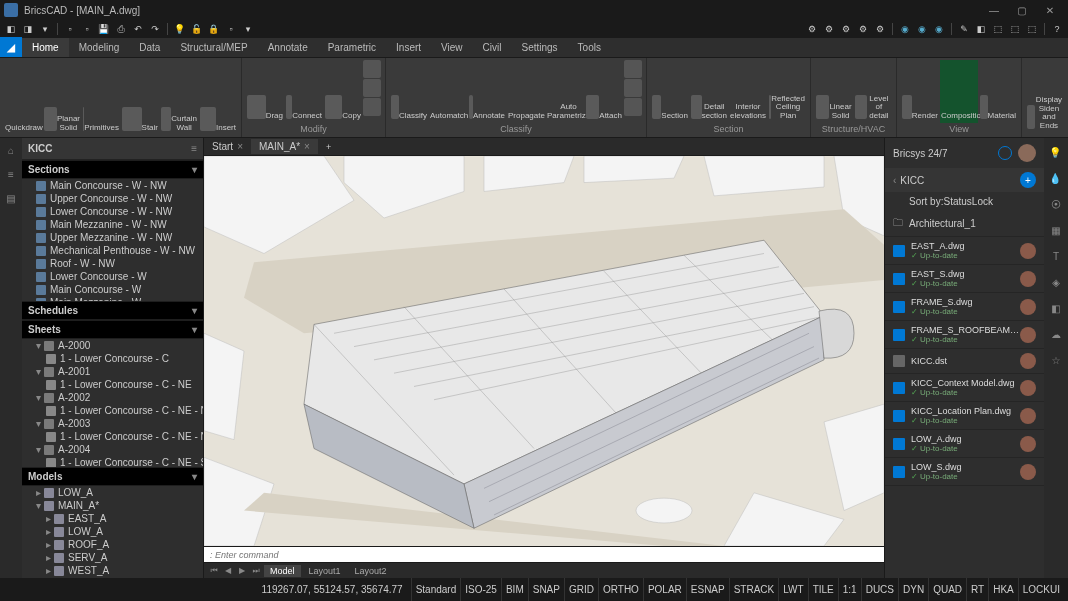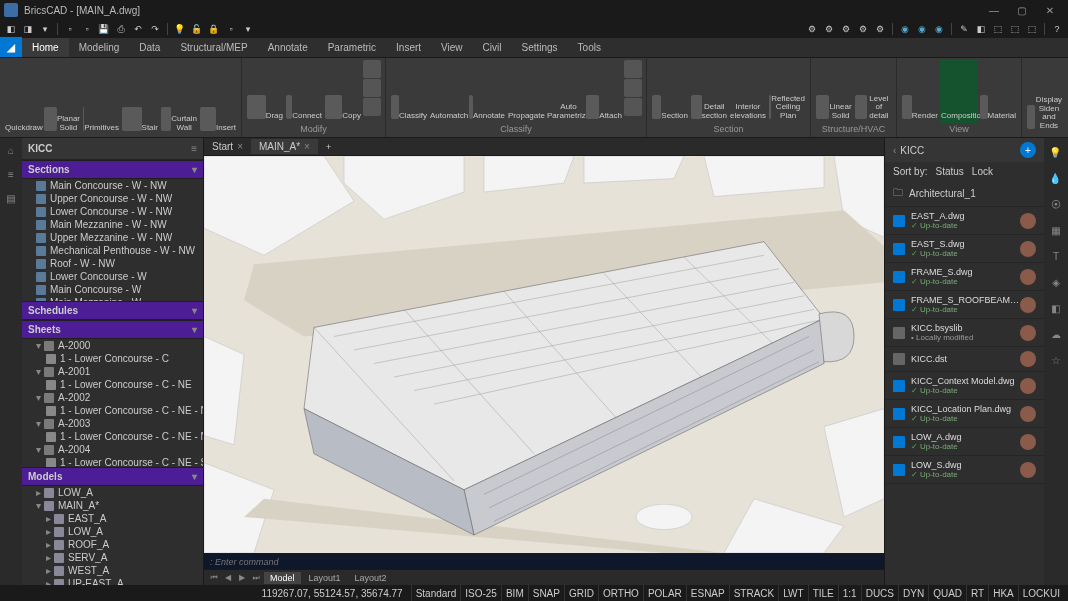--- a/index.html
+++ b/index.html
@@ -24,61 +24,61 @@
 .rbtn .tx{font-size:8px;text-align:center;line-height:1.1;color:#ccc;white-space:pre-wrap}
 .rbtn.sel{background:#14532d}
 .rsmall{display:flex;flex-direction:column;gap:1px;justify-content:flex-start}
 .rsmall .si{width:18px;height:18px;background:#555;border-radius:2px}
 .main{flex:1;display:flex;min-height:0}
 .leftcol{width:22px;background:#2a2a2a;display:flex;flex-direction:column;align-items:center;padding-top:4px;gap:8px}
 .leftcol .li{width:16px;height:16px;display:flex;align-items:center;justify-content:center;color:#888}
 .leftpanel{width:182px;background:#2e2e2e;display:flex;flex-direction:column;border-right:1px solid #1a1a1a}
 .panelhdr{height:22px;background:#353535;display:flex;align-items:center;padding:0 6px;font-size:11px;font-weight:600;border-bottom:1px solid #222}
 .panelhdr .grip{margin-left:auto;color:#888}
-.sectionhdr{background:#4c1d95;padding:3px 6px;font-size:10px;font-weight:600;display:flex;align-items:center;border-top:1px solid #1e1e1e;border-bottom:1px solid #1e1e1e}
+.sectionhdr{background:#000000;padding:3px 6px;font-size:10px;font-weight:600;display:flex;align-items:center;border-top:1px solid #1e1e1e;border-bottom:1px solid #1e1e1e}
 .sectionhdr .arr{margin-left:auto;color:#888}
 .treelist{overflow-y:auto;flex-shrink:0}
 .titem{display:flex;align-items:flex-end;padding:1px 20px 1px 14px;font-size:9px;color:#bbb;white-space:nowrap;overflow:hidden}
 .titem .tic{width:10px;height:10px;background:#5a7a9a;margin-right:4px;flex-shrink:0;border-radius:1px}
 .titem2{padding-left:24px}
 .center{flex:1;display:flex;flex-direction:column;min-width:0}
 .doctabs{height:18px;background:#2a2a2a;display:flex;align-items:center;border-bottom:1px solid #1a1a1a}
 .doctab{padding:2px 8px;font-size:9px;display:flex;align-items:center;gap:4px}
 .doctab.active{background:#3a3a3a}
 .doctab .x{color:#888}
 .viewport{flex:1;background:#e8e4dc;position:relative;overflow:hidden}
 .viewport svg{width:100%;height:100%}
-.cmdline{height:16px;background:#0f172a;display:flex;align-items:center;padding:0 6px;border-top:1px solid #1a1a1a}
+.cmdline{height:16px;background:#ffffff;display:flex;align-items:center;padding:0 6px;border-top:1px solid #1a1a1a}
 .cmdline input{background:transparent;border:none;outline:none;color:#888;font-style:italic;font-size:9px;width:100%}
 .layouttabs{height:16px;background:#2a2a2a;display:flex;align-items:center;padding:0 4px;gap:2px;border-top:1px solid #1a1a1a}
 .layouttabs .lt{padding:1px 6px;font-size:9px;color:#aaa}
 .layouttabs .lt.active{background:#444;color:#fff;font-weight:400}
 .layouttabs .navb{width:12px;font-size:8px;text-align:center;color:#888}
 .rightpanel{width:160px;background:#2e2e2e;display:flex;flex-direction:column;border-left:1px solid #1a1a1a}
 .rphdr{padding:6px 8px;font-size:12px;color:#ddd;display:flex;align-items:center}
 .rphdr .ref{margin-left:auto;width:14px;height:14px;border:1px solid #0078d4;border-radius:50%}
 .rphdr .av{width:18px;height:18px;border-radius:50%;background:#8a6a5a;margin-left:6px}
 .projrow{background:#353535;padding:4px 8px;display:flex;align-items:center;font-size:10px}
 .projrow .plus{margin-left:auto;width:16px;height:16px;background:#0078d4;border-radius:50%;display:flex;align-items:center;justify-content:center;color:#fff}
-.sortrow{padding:4px 8px;font-size:9px;color:#999;display:flex;gap:8px}
+.sortrow{padding:4px 24px;font-size:9px;color:#999;display:flex;}
 .folderrow{padding:4px 8px;display:flex;align-items:center;font-size:9px;gap:6px;border-bottom:1px solid #252525}
 .filelist{flex:1;overflow-y:auto}
 .filerow{padding:4px 8px;display:flex;align-items:center;border-bottom:1px solid #252525}
 .filerow .fic{width:12px;height:12px;background:#0078d4;border-radius:1px;margin-right:6px;flex-shrink:0}
 .filerow .fic.gray{background:#666}
 .filerow .finfo{flex:1;min-width:0}
 .filerow .fname{font-size:9px;color:#ddd;white-space:nowrap;overflow:hidden;text-overflow:ellipsis}
 .filerow .fstat{font-size:8px;color:#7a7}
 .filerow .fstat::before{content:"✓ ";color:#5a5}
 .filerow .fstat.mod{color:#999}
 .filerow .fstat.mod::before{content:"• ";color:#999}
 .filerow .fav{width:16px;height:16px;border-radius:50%;background:#8a5a4a;flex-shrink:0}
 .rightcol{width:24px;background:#2a2a2a;display:flex;flex-direction:column;align-items:center;padding-top:6px;gap:10px}
 .rightcol .ri{width:16px;height:16px;color:#888;display:flex;align-items:center;justify-content:center}
-.statusbar{height:16px;background:#1a1a1a;display:flex;align-items:center;padding:0 4px;font-size:9px;color:#999}
+.statusbar{height:23px;background:#1a1a1a;display:flex;align-items:center;padding:0 4px;font-size:9px;color:#999}
 .statusbar .coords{margin-left:auto;margin-right:8px}
 .statusbar .sbtn{padding:0 4px;border-left:1px solid #333;height:100%;display:flex;align-items:center}
 ::-webkit-scrollbar{width:8px;height:8px}
 ::-webkit-scrollbar-track{background:#2a2a2a}
 ::-webkit-scrollbar-thumb{background:#555}
 </style>
 </head>
 <body>
 
 <div class="titlebar">
@@ -525,20 +525,25 @@
       <div class="navb">◀</div>
       <div class="navb">▶</div>
       <div class="navb">⏭</div>
     <div class="lt active">Model</div>
         <div class="lt">Layout1</div>
         <div class="lt">Layout2</div>
       </div>
   </div>
 
   <div class="rightpanel">
+    <div class="rphdr">
+      <span>Bricsys 24/7</span>
+      <span class="ref"></span>
+      <span class="av"></span>
+    </div>
     <div class="projrow">
       <span style="margin-right:4px;color:#888">‹</span>
       <span>KICC</span>
       <span class="plus">+</span>
     </div>
     <div class="sortrow">
       <span>Sort by:</span>
       <span>Status</span>
       <span>Lock</span>
     </div>
@@ -569,28 +574,20 @@
             <div class="fname">FRAME_S.dwg</div>
             <div class="fstat">Up-to-date</div>
           </div>
           <div class="fav"></div>
         </div>
         <div class="filerow">
           <div class="fic"></div>
           <div class="finfo">
             <div class="fname">FRAME_S_ROOFBEAM.dwg</div>
             <div class="fstat">Up-to-date</div>
-          </div>
-          <div class="fav"></div>
-        </div>
-        <div class="filerow">
-          <div class="fic gray"></div>
-          <div class="finfo">
-            <div class="fname">KICC.bsyslib</div>
-            <div class="fstat mod">Locally modified</div>
           </div>
           <div class="fav"></div>
         </div>
         <div class="filerow">
           <div class="fic gray"></div>
           <div class="finfo">
             <div class="fname">KICC.dst</div>
           </div>
           <div class="fav"></div>
         </div>

